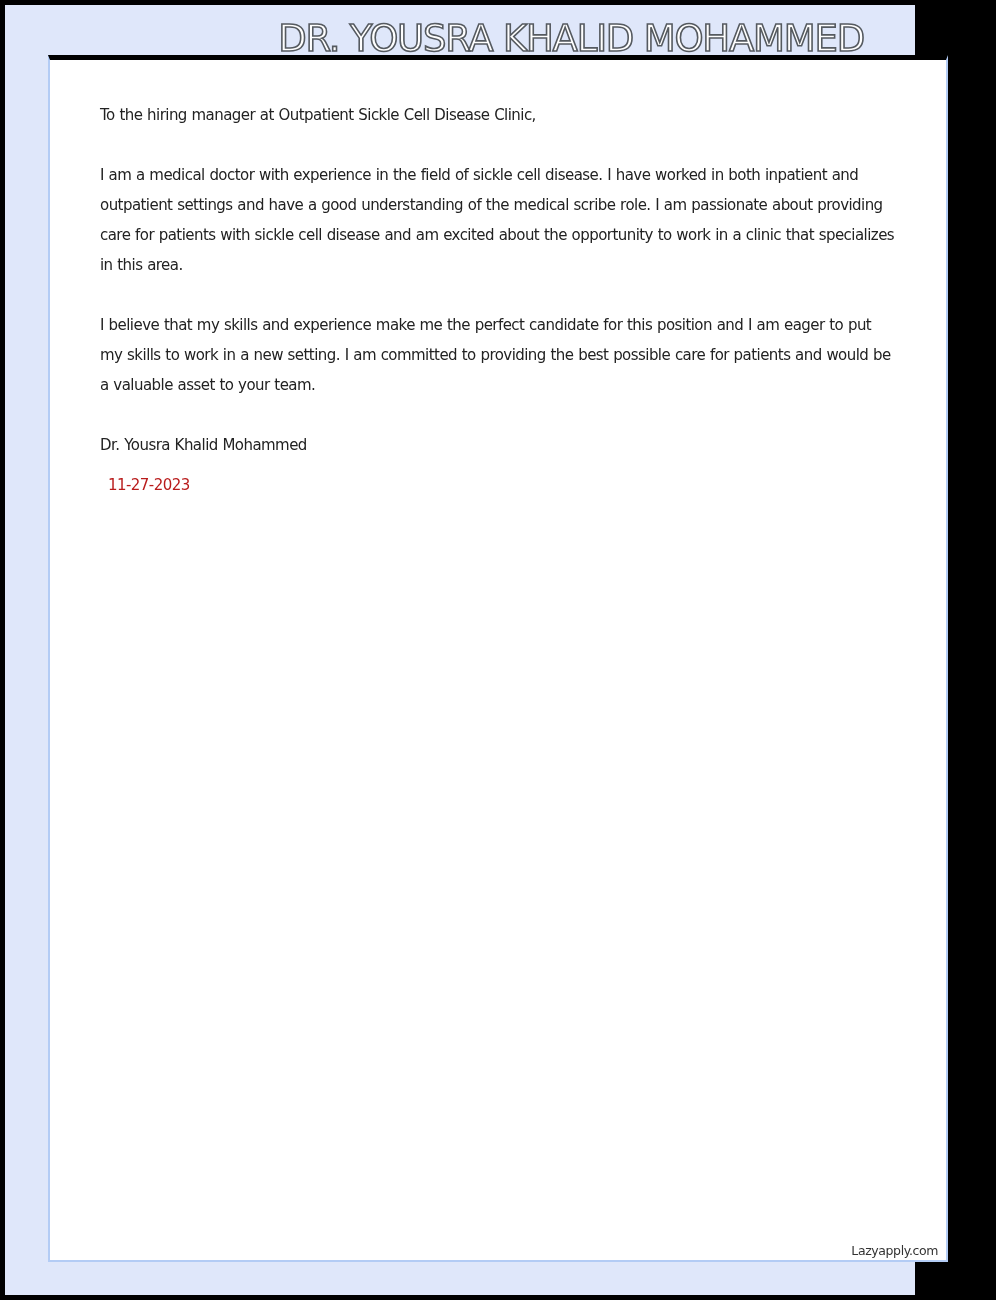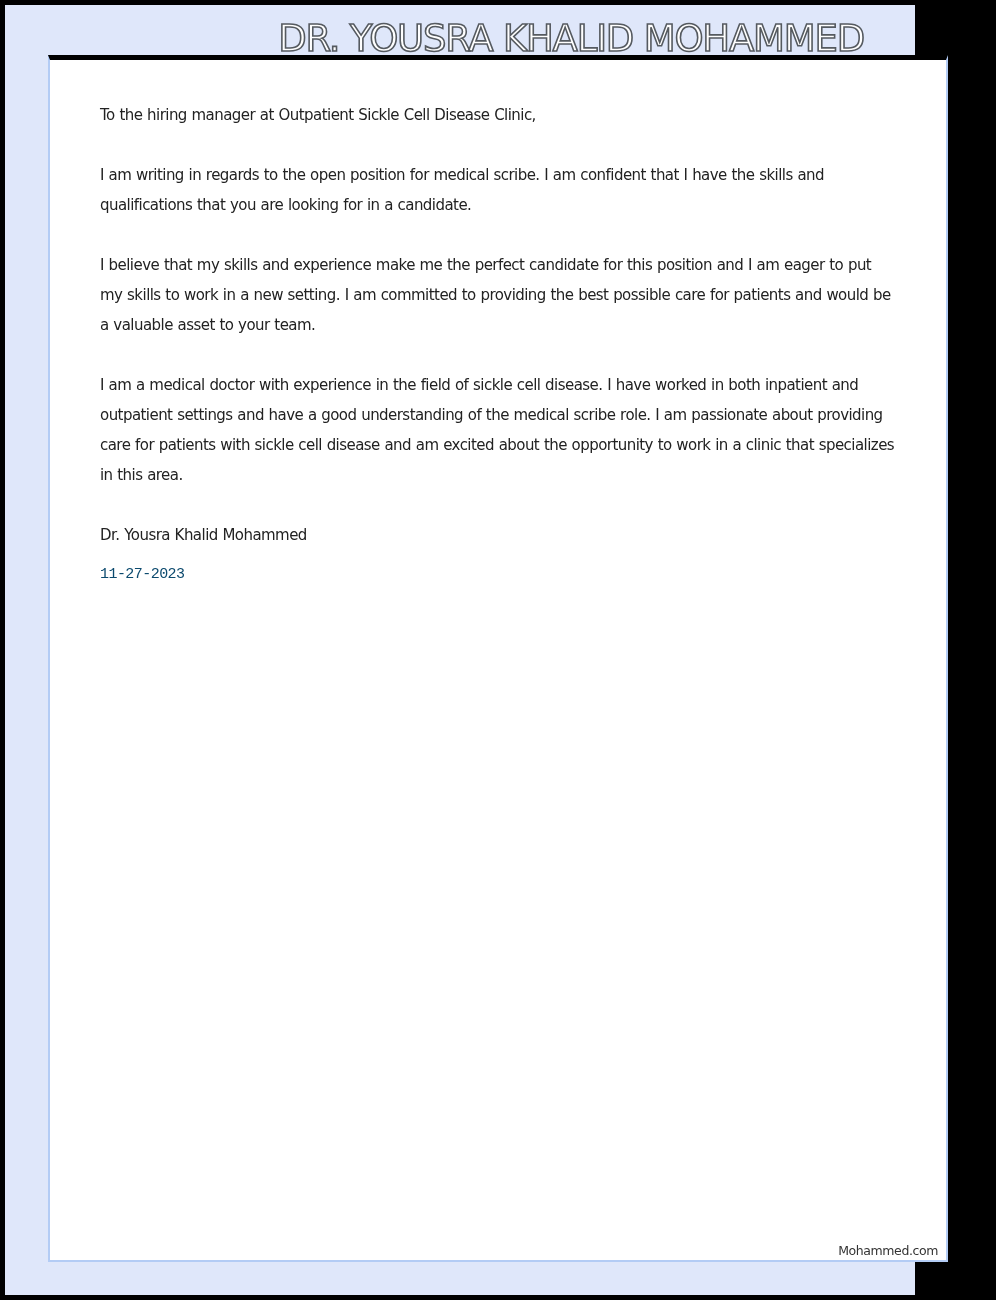--- a/index.html
+++ b/index.html
@@ -59,44 +59,42 @@
       letter-spacing: -0.55px;
       word-spacing: 0.5px;
     }
     .letter p {
       margin: 0 0 30px 0;
     }
     .letter .signature {
       margin-bottom: 10px;
     }
     .letter .date {
-      color: #0c4a6e;
-      margin: 0;
-      font-family: Liberation Mono, monospace;
+      color: #b91c1c;
+      margin: 8px;
     }
     .watermark {
       position: absolute;
       right: 8px;
       bottom: 2px;
       font-family: "DejaVu Sans", sans-serif;
       font-size: 12.5px;
       letter-spacing: -0.4px;
       color: #333333;
     }
   </style>
 </head>
 <body>
 
 <div class="frame">
   <div class="header-name">DR. YOUSRA KHALID MOHAMMED</div>
 
   <div class="paper">
     <div class="letter">
       <p>To the hiring manager at Outpatient Sickle Cell Disease Clinic,</p>
-      <p>I am writing in regards to the open position for medical scribe. I am confident that I have the skills and qualifications that you are looking for in a candidate.</p>
+      <p>I am a medical doctor with experience in the field of sickle cell disease. I have worked in both inpatient and outpatient settings and have a good understanding of the medical scribe role. I am passionate about providing care for patients with sickle cell disease and am excited about the opportunity to work in a clinic that specializes in this area.</p>
       <p>I believe that my skills and experience make me the perfect candidate for this position and I am eager to put my skills to work in a new setting. I am committed to providing the best possible care for patients and would be a valuable asset to your team.</p>
-      <p>I am a medical doctor with experience in the field of sickle cell disease. I have worked in both inpatient and outpatient settings and have a good understanding of the medical scribe role. I am passionate about providing care for patients with sickle cell disease and am excited about the opportunity to work in a clinic that specializes in this area.</p>
       <p class="signature">Dr. Yousra Khalid Mohammed</p>
       <p class="date">11-27-2023</p>
     </div>
-    <div class="watermark">Mohammed.com</div>
+    <div class="watermark">Lazyapply.com</div>
   </div>
 </div>
 
 </body></html>

